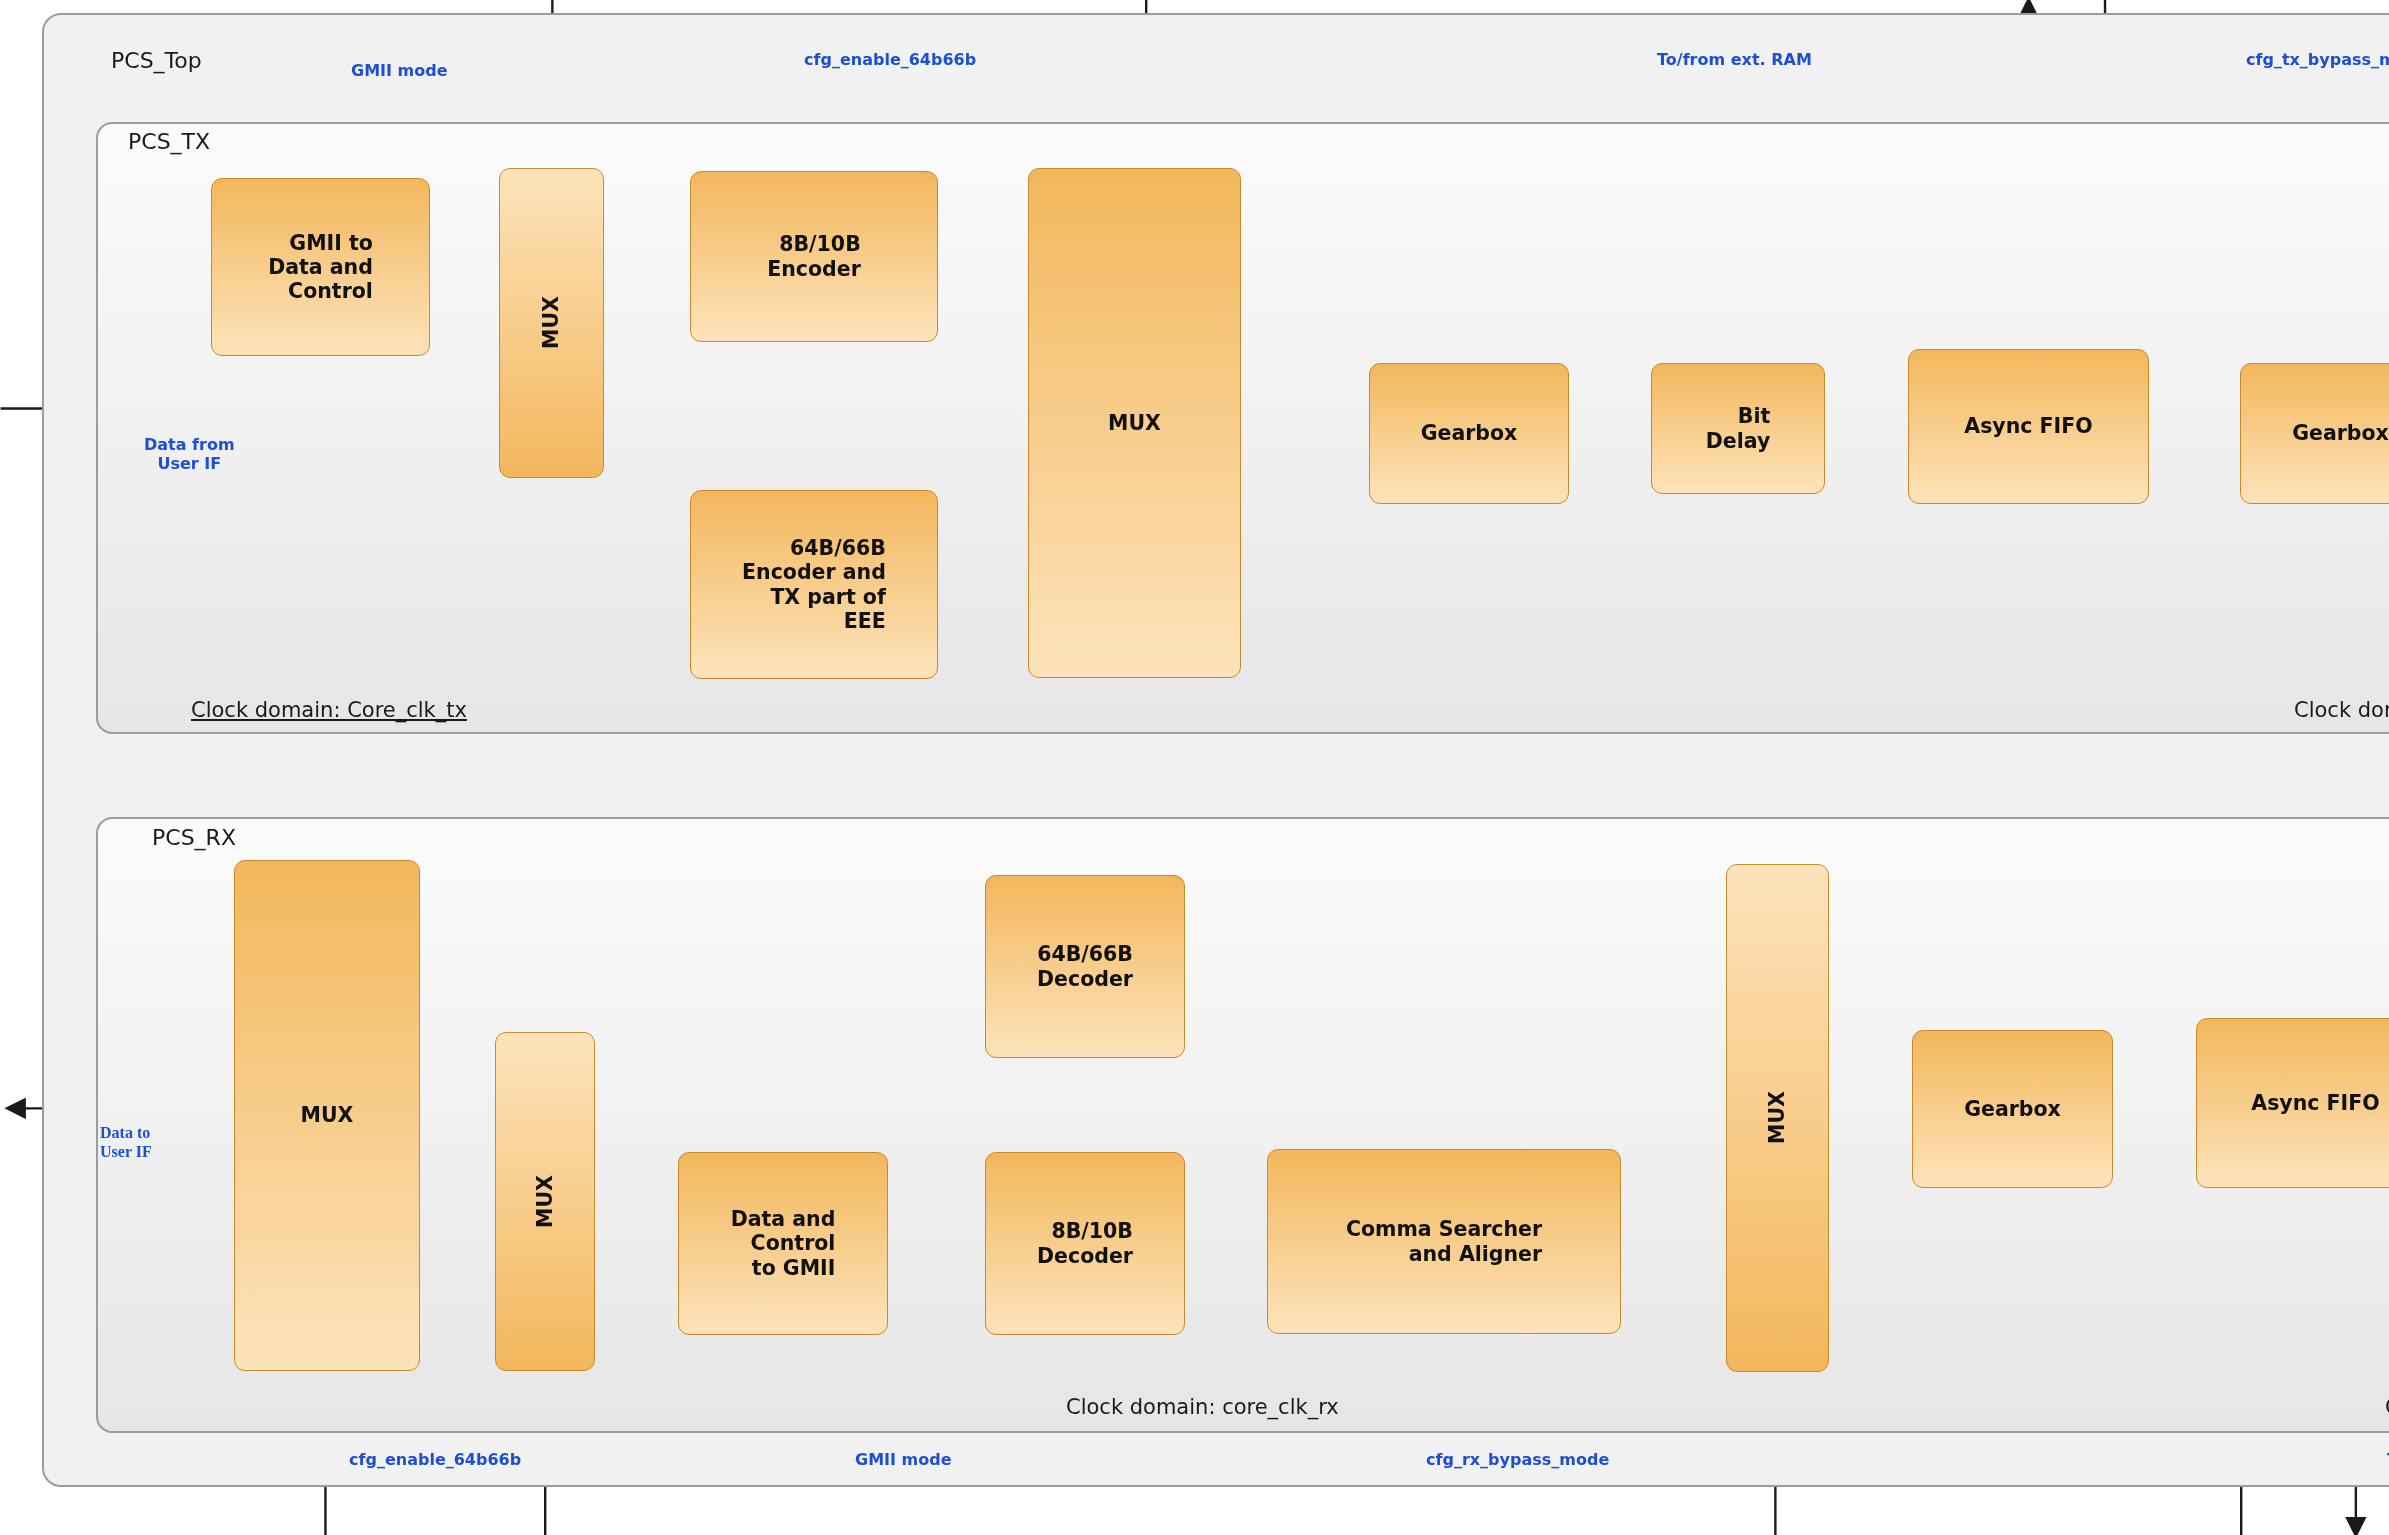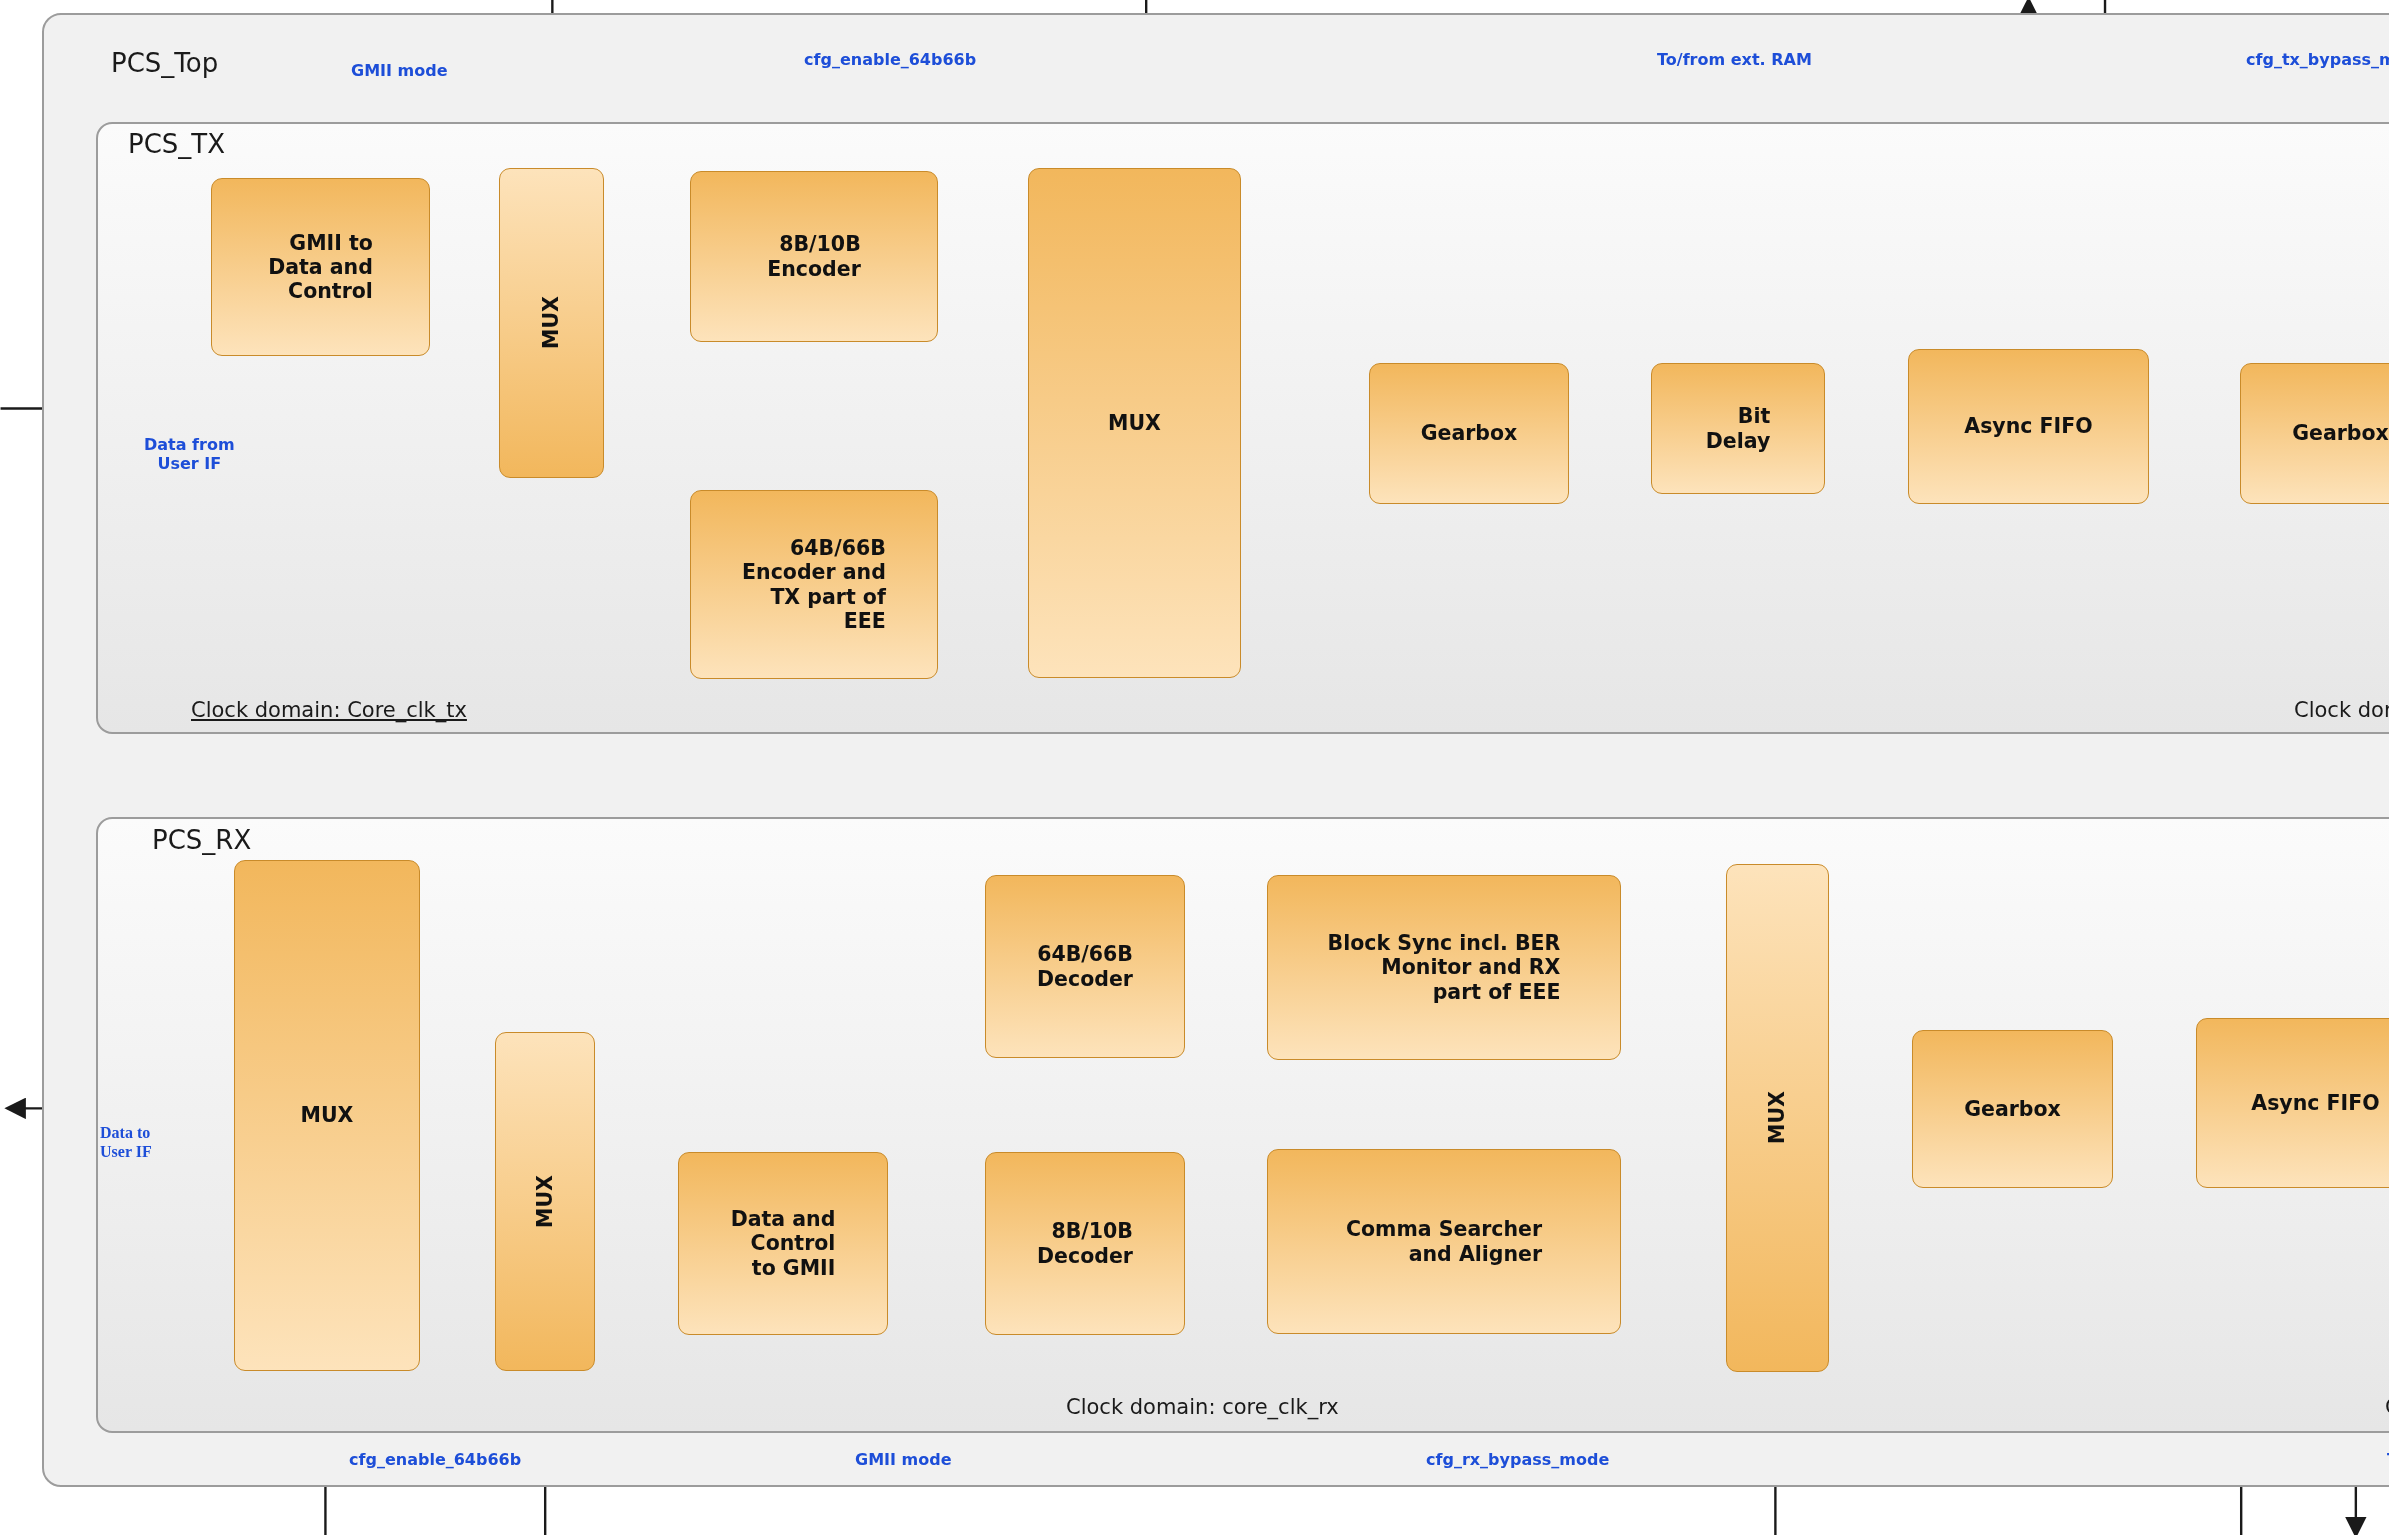--- a/index.html
+++ b/index.html
@@ -9,21 +9,21 @@
 
   
   .pcs-top{
     border:2.9px solid #9c9c9c;border-radius:19px;background:#f1f1f1;
   }
   .pcs-sub{
     border:2.4px solid #9c9c9c;border-radius:16.2px;
     background:linear-gradient(180deg,#fbfbfb 0%,#e6e6e6 100%);
   }
   .container-label{
-    font-size:26px;color:#1a1a1a;font-weight:400;white-space:nowrap;
+    font-size:22px;color:#1a1a1a;font-weight:400;white-space:nowrap;
   }
   .clock-label{
     font-size:21px;color:#1a1a1a;white-space:nowrap;
   }
 
   
   .blk{
     border:1.4px solid #c98b2a;border-radius:11px;
     background:linear-gradient(180deg,#f2b75c 0%,#fde3bb 100%);
     display:flex;align-items:center;justify-content:center;text-align:right;
@@ -183,23 +183,20 @@
 
   <div class="abs blk" style="left:985px;top:1152px;width:200px;height:183px;white-space:pre-line;">8B/10B
 Decoder</div>
 
   <div class="abs blk" style="left:1267px;top:1149px;width:354px;height:185px;white-space:pre-line;">Comma Searcher
 and Aligner</div>
 
   <div class="abs blk" style="left:985px;top:875px;width:200px;height:183px;white-space:pre-line;">64B/66B
 Decoder</div>
 
-  <div class="abs blk" style="left:1267px;top:875px;width:354px;height:185px;white-space:pre-line;">Block Sync incl. BER
-Monitor and RX
-part of EEE</div>
 
   <div class="abs blk vert" style="left:1726px;top:864px;width:103px;height:508px;">MUX</div>
 
   <div class="abs blk" style="left:1912px;top:1030px;width:201px;height:158px;">Gearbox</div>
 
   <div class="abs blk" style="left:2196px;top:1018px;width:239px;height:170px;">Async FIFO</div>
 
   <div class="abs sig" style="left:100px;top:1123px;font-family:Liberation Serif, serif;">Data to
 User IF</div>
   <div class="abs sig" style="left:349px;top:1450px;">cfg_enable_64b66b</div>

